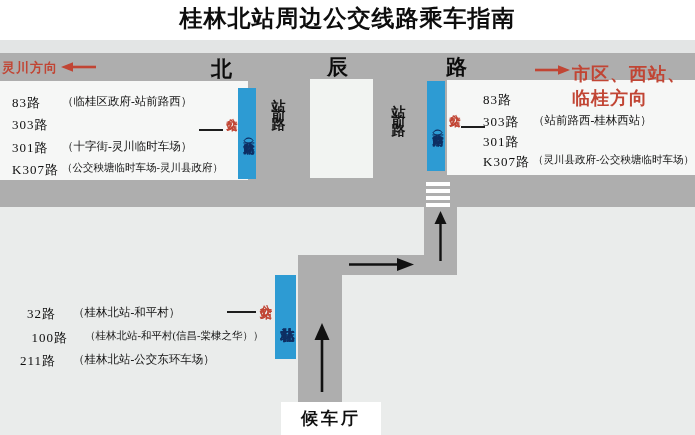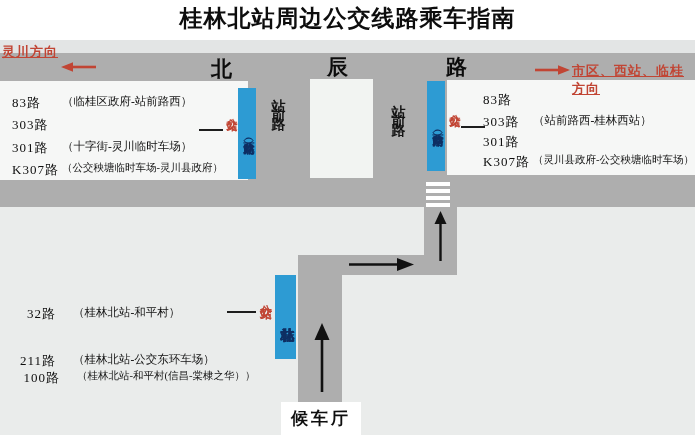--- a/index.html
+++ b/index.html
@@ -44,30 +44,30 @@
   <div class="abs bottomBg"></div>
 
   <div class="abs whiteBox" style="left:0;top:81px;width:248px;height:99px;"></div>
   <div class="abs whiteBox" style="left:310px;top:79px;width:63px;height:99px;background:#f2f4f2;"></div>
   <div class="abs whiteBox" style="left:447px;top:80px;width:248px;height:95px;"></div>
 
   <div class="abs roadChar" style="left:211px;top:55px;">北</div>
   <div class="abs roadChar" style="left:327px;top:53px;">辰</div>
   <div class="abs roadChar" style="left:446px;top:53px;">路</div>
 
-  <div class="abs dirText" style="left:2px;top:43px;text-decoration:underline;">灵川方向</div>
+  <div class="abs dirText" style="left:2px;top:59px;">灵川方向</div>
   <svg class="abs" style="left:60px;top:61px;" width="38" height="12" viewBox="0 0 38 12">
     <line x1="36" y1="6" x2="11" y2="6" stroke="#c14534" stroke-width="2.6"></line>
     <polygon points="1,6 13,1.2 13,10.8" fill="#c14534"></polygon>
   </svg>
   <svg class="abs" style="left:533px;top:64px;" width="38" height="12" viewBox="0 0 38 12">
     <line x1="2" y1="6" x2="27" y2="6" stroke="#c14534" stroke-width="2.6"></line>
     <polygon points="37,6 25,1.2 25,10.8" fill="#c14534"></polygon>
   </svg>
-  <div class="abs dirText" style="left:572px;top:62px;font-size:13px;text-decoration:underline;">市区、西站、临桂方向</div>
+  <div class="abs dirText" style="left:572px;top:62px;font-size:18px;">市区、西站、临桂方向</div>
 
   <div class="abs vtext sideRoad" style="left:269px;top:88px;height:90px;">站前路</div>
   <div class="abs vtext sideRoad" style="left:389px;top:94px;height:90px;">站前路</div>
 
   <div class="abs sign" style="left:238px;top:88px;width:18px;height:91px;">
     <div class="vtext" style="font-size:11px;">站前路西（北）</div>
   </div>
   <div class="abs vtext busStop" style="left:224px;top:109px;height:42px;">公交站</div>
   <div class="abs dash" style="left:199px;top:129px;width:24px;"></div>
 
@@ -135,26 +135,26 @@
   <div class="abs sign" style="left:275px;top:275px;width:21px;height:84px;">
     <div class="vtext" style="font-size:14px;">桂林北站</div>
   </div>
   <div class="abs vtext busStop" style="left:257px;top:295px;height:46px;font-size:12px;">公交站</div>
   <div class="abs dash" style="left:227px;top:311px;width:29px;"></div>
 
   <div class="row rowR" style="left:12px;top:305px;">
     <span class="num">32路</span>
     <span class="desc">（桂林北站-和平村）</span>
   </div>
-  <div class="row rowR sm" style="left:16px;top:329px;margin-top:40px;">
+  <div class="row rowR sm" style="left:24px;top:329px;">
     <span class="num">100路</span>
     <span class="desc">（桂林北站-和平村(信昌-棠棣之华））</span>
   </div>
   <div class="row rowR" style="left:12px;top:352px;">
     <span class="num">211路</span>
     <span class="desc">（桂林北站-公交东环车场）</span>
   </div>
 
-  <div class="abs hall" style="left:281px;top:402px;width:80px;height:33px;">
+  <div class="abs hall" style="left:281px;top:402px;width:100px;height:33px;">
     <span>候车厅</span>
   </div>
 
 </div>
 
 </body></html>

